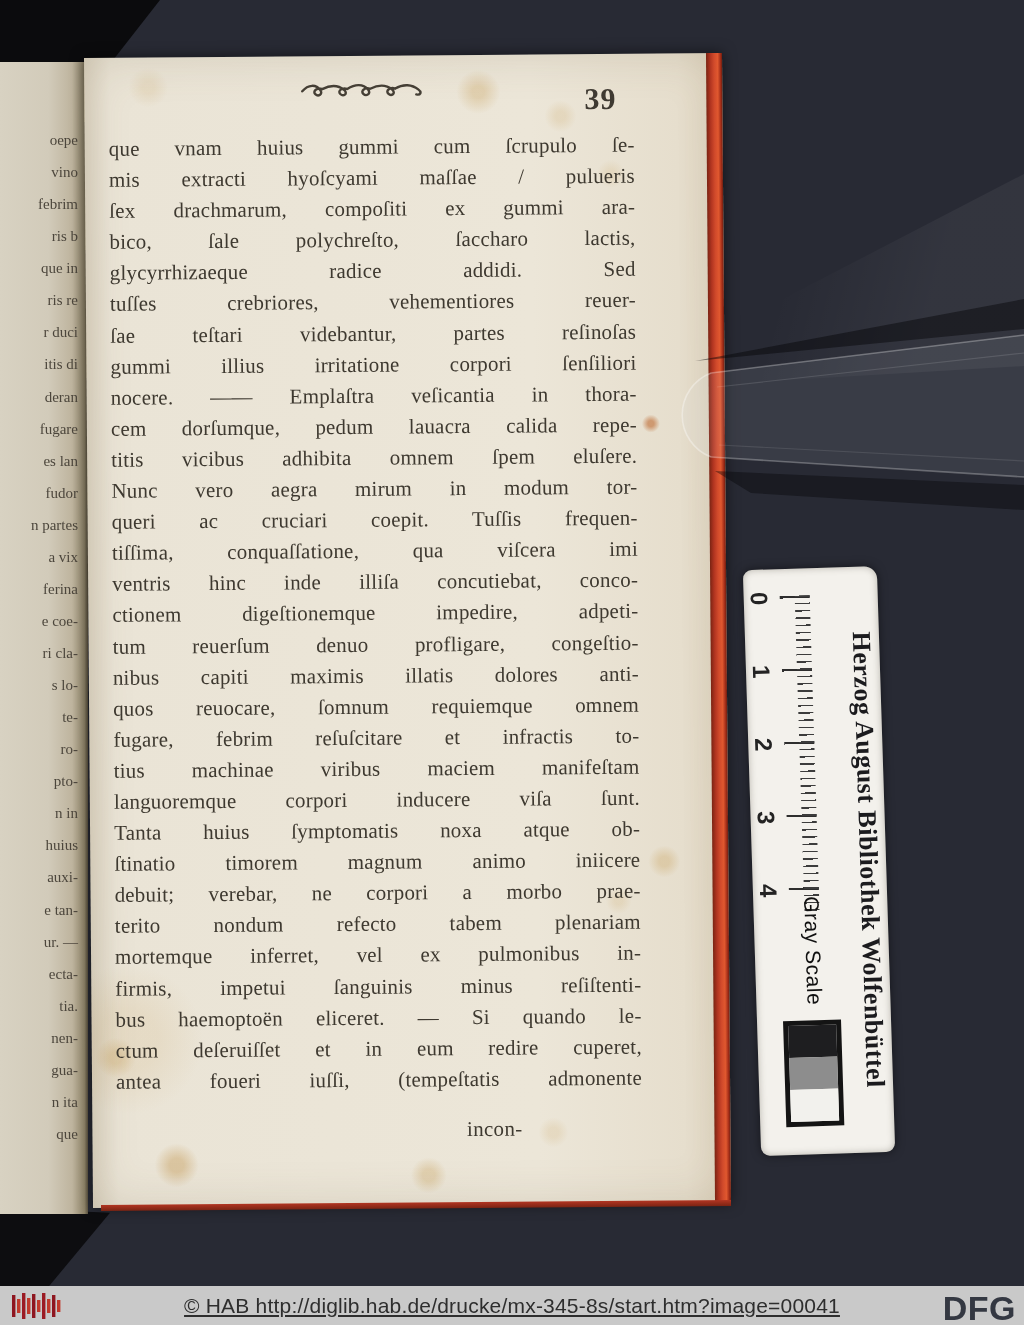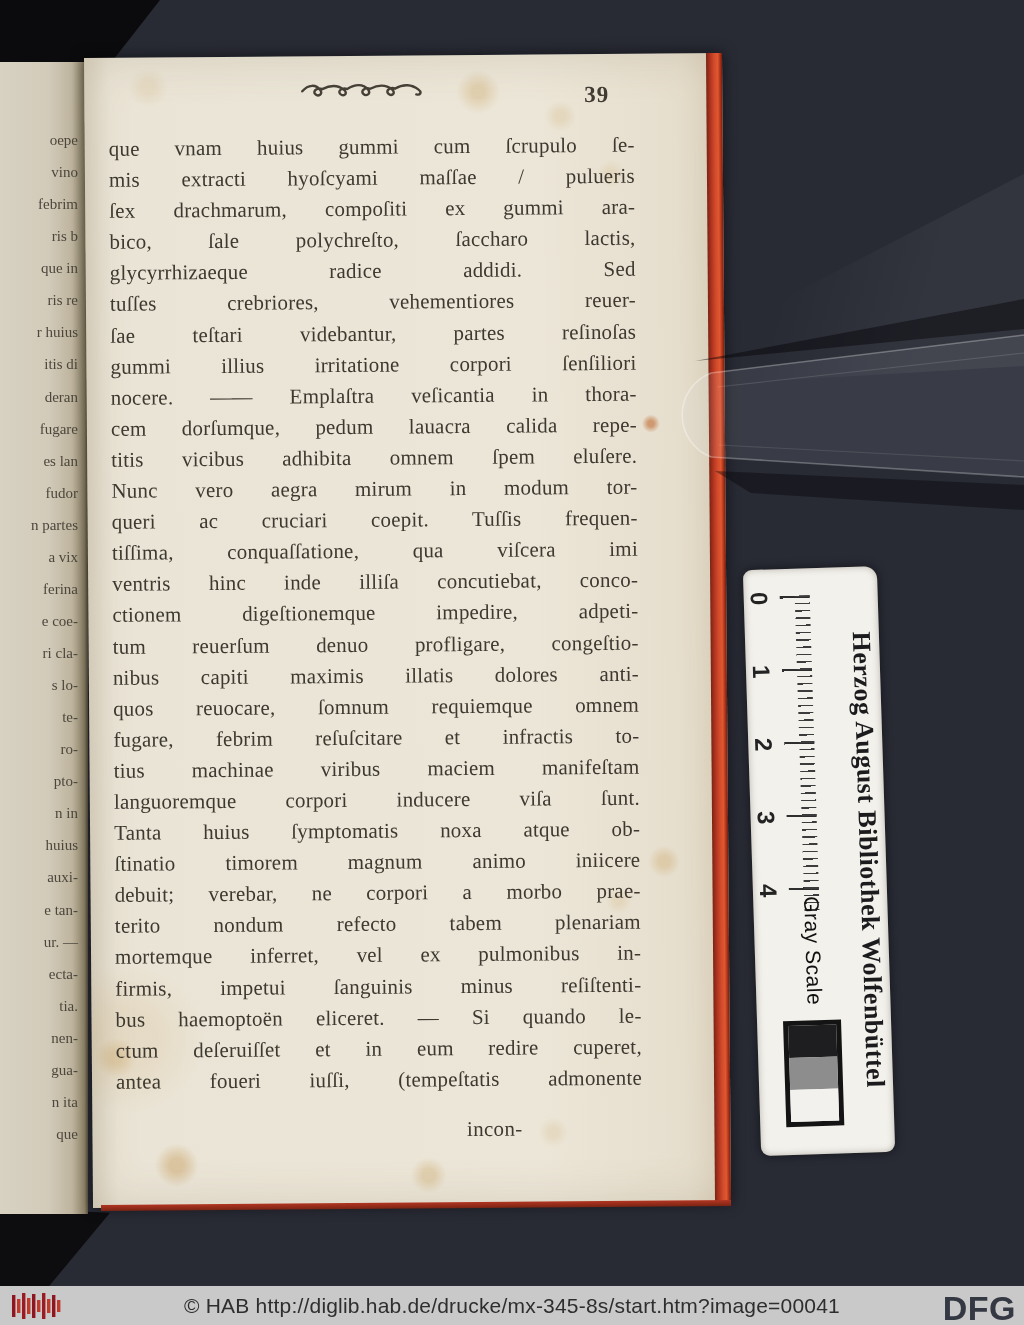--- a/index.html
+++ b/index.html
@@ -37,21 +37,21 @@
           radial-gradient(circle at 64px 30px, rgba(198,156,82,0.14) 0 6px, rgba(198,156,82,0) 20px),
           radial-gradient(circle at 36px 982px, rgba(205,170,110,0.16) 0 30px, rgba(205,170,110,0) 75px),
           linear-gradient(to right,#ddd5c4 0%,#eae4d6 4%,#ece6d8 70%,#e6decd 93%,#ddd2bd 100%);
         box-shadow:inset 0 0 46px rgba(110,92,60,0.18), 0 0 14px rgba(0,0,0,0.55);}
   .fore-edge{position:absolute;right:0;top:0;width:16px;height:100%;
         background:linear-gradient(to right,#7a2413 0%,#b03420 25%,#d14a2b 50%,#e0582f 72%,#a22d18 90%,#6e1f10 100%);}
   .bottom-edge{position:absolute;left:8px;right:0;bottom:-3px;height:6px;
         background:linear-gradient(to bottom,#b23522,#7c2413);}
 
   .ornament{position:absolute;left:216px;top:26px;width:130px;height:20px;color:#453f35;}
-  .page-num{position:absolute;left:500px;top:28px;width:40px;font-size:23px;font-weight:bold;
+  .page-num{position:absolute;left:500px;top:28px;width:40px;font-size:30px;font-weight:bold;
             color:#3f3a32;letter-spacing:1px;}
 
   .textblock{position:absolute;left:24px;top:76px;width:526px;}
   .tline{font-size:21px;line-height:31.1px;color:#3e3930;letter-spacing:0.2px;word-spacing:1.5px;
          text-align:justify;text-align-last:justify;white-space:normal;}
   .catchword{position:absolute;left:24px;top:1062px;width:526px;font-size:21px;color:#3e3930;
          text-align:right;padding-right:120px;box-sizing:border-box;letter-spacing:0.3px;}
 
   
   .strip-svg{position:absolute;left:655px;top:295px;pointer-events:none;}
@@ -77,41 +77,41 @@
   .grayscale-label{position:absolute;left:46px;top:328px;writing-mode:vertical-rl;
         font-family:"Liberation Sans",sans-serif;font-size:21px;color:#101010;letter-spacing:0.5px;}
   .patch{position:absolute;left:26px;top:452px;width:48px;height:96px;border:5px solid #141414;}
   .patch div{width:100%;height:32px;}
 
   
   .footer{position:absolute;left:0;top:1286px;width:1024px;height:39px;background:#c9c9c9;
           display:flex;align-items:center;}
   .hab-logo{position:absolute;left:10px;top:5px;}
   .copyright{width:100%;text-align:center;font-family:"Liberation Sans",sans-serif;
-             font-size:21px;color:#2e2e2e;letter-spacing:0.2px;}
+             font-size:21px;color:#2e2e2e;letter-spacing:0.2px;text-decoration:underline;}
   .dfg{position:absolute;right:8px;top:3px;font-family:"Liberation Sans",sans-serif;
        font-weight:900;font-size:34px;color:#343842;letter-spacing:0.5px;transform:scaleY(1.0);}
 </style>
 </head>
 <body>
 
 <div class="stage">
 
   <div class="board-top"></div>
   <div class="board-bottom"></div>
 
   <div class="left-page">
     <div class="frag-col">
         <div class="frag">oepe</div>
         <div class="frag">vino</div>
         <div class="frag">febrim</div>
         <div class="frag">ris b</div>
         <div class="frag">que in</div>
         <div class="frag">ris re</div>
-        <div class="frag">r huius</div>
+        <div class="frag">r duci</div>
         <div class="frag">itis di</div>
         <div class="frag">deran</div>
         <div class="frag">fugare</div>
         <div class="frag">es lan</div>
         <div class="frag">fudor</div>
         <div class="frag">n partes</div>
         <div class="frag">a vix</div>
         <div class="frag">ferina</div>
         <div class="frag">e coe-</div>
         <div class="frag">ri cla-</div>

